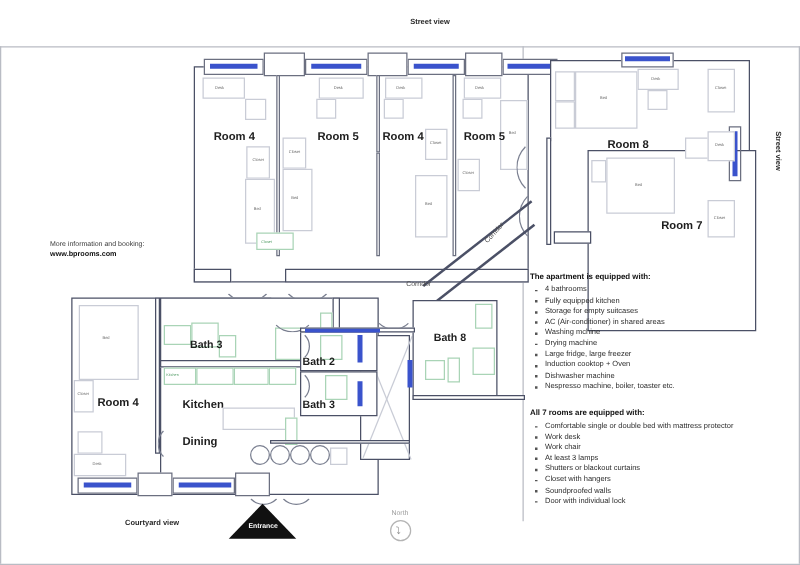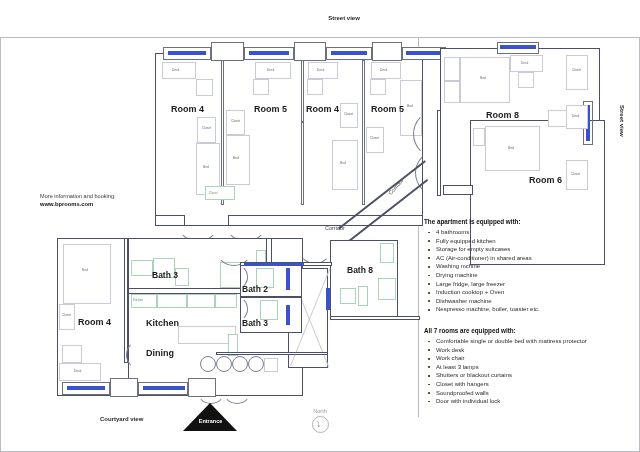--- a/index.html
+++ b/index.html
@@ -159,21 +159,21 @@
   <div class="lbl room-label" style="left:486px;top:110px;">Room 8</div>
 
   <div class="furn" style="left:473px;top:128px;width:12px;height:18px;"></div>
   <div class="furn" style="left:485px;top:126px;width:55px;height:45px;"></div>
   <div class="lbl tiny" style="left:508px;top:146px;">Bed</div>
   <div class="furn" style="left:548px;top:110px;width:20px;height:17px;"></div>
   <div class="furn" style="left:566px;top:105px;width:22px;height:24px;"></div>
   <div class="lbl tiny" style="left:572px;top:114px;">Desk</div>
   <div class="furn" style="left:566px;top:160px;width:22px;height:30px;"></div>
   <div class="lbl tiny" style="left:571px;top:172px;">Closet</div>
-  <div class="lbl room-label" style="left:529px;top:175px;">Room 6</div>
+  <div class="lbl room-label" style="left:529px;top:175px;">Room 7</div>
 
   <div class="arc" style="left:413px;top:110px;width:48px;height:48px;
        border-top-color:transparent;border-right-color:transparent;border-bottom-color:transparent;"></div>
   <div class="arc" style="left:415px;top:150px;width:46px;height:46px;
        border-top-color:transparent;border-right-color:transparent;border-bottom-color:transparent;"></div>
 
   <div style="position:absolute;left:338px;top:228px;width:110px;height:1.6px;background:#4b5066;
        transform:rotate(-38deg);transform-origin:left top;"></div>
   <div style="position:absolute;left:345px;top:243px;width:104px;height:1.6px;background:#4b5066;
        transform:rotate(-38deg);transform-origin:left top;"></div>

